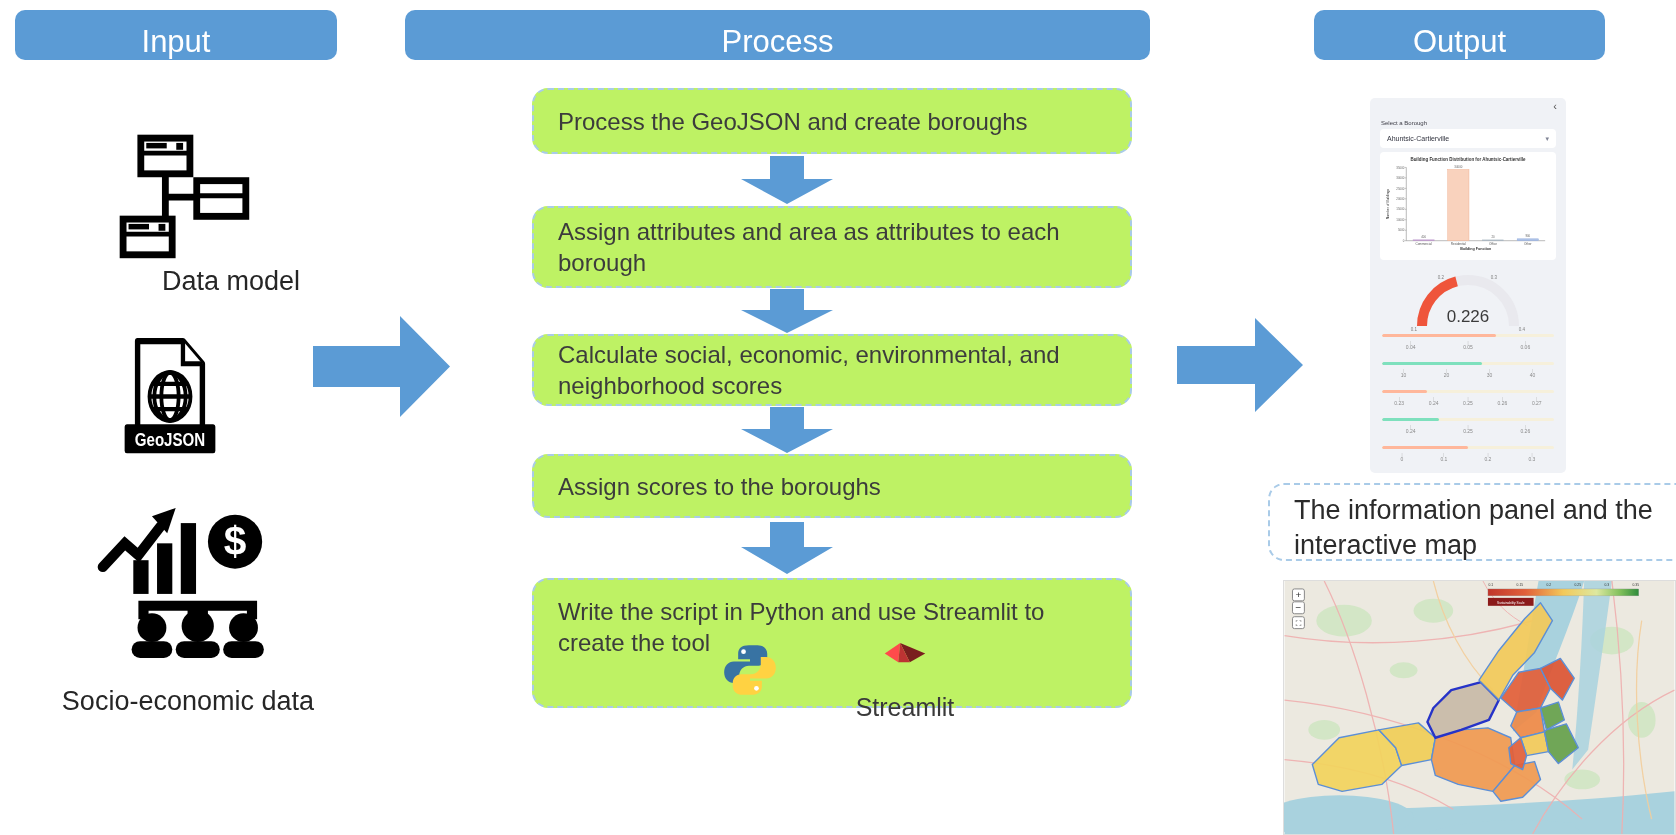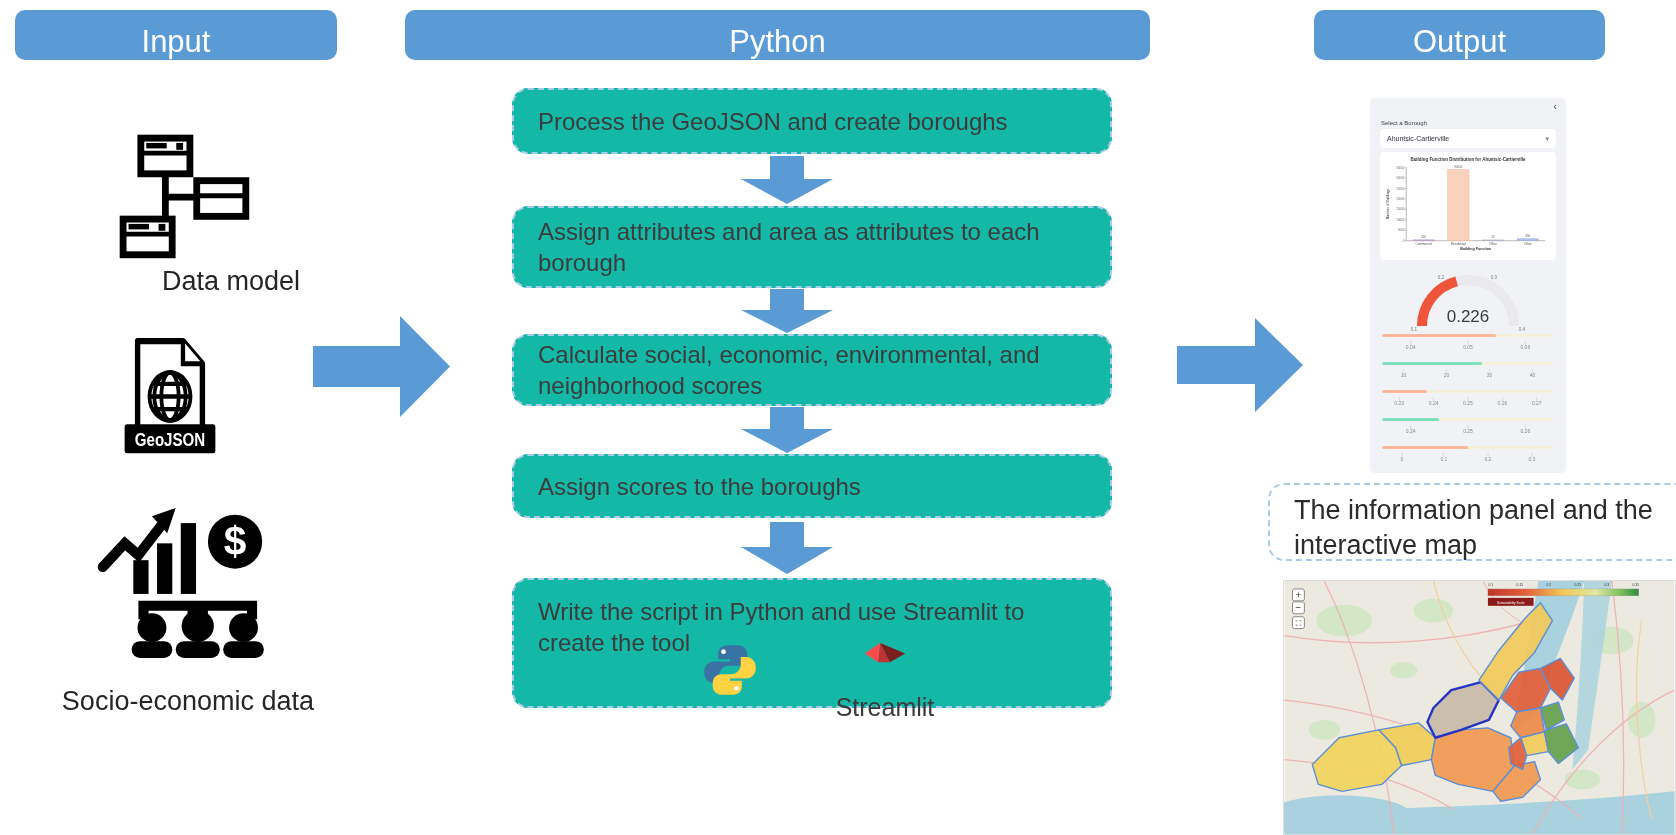--- a/index.html
+++ b/index.html
@@ -8,22 +8,22 @@
 
   
   .hdr{position:absolute;height:50px;background:#5B9BD5;border-radius:10px;color:#fff;
        font-size:31px;display:flex;align-items:flex-end;justify-content:center}
 
   
   .ilabel{position:absolute;font-size:27px;color:#262626;text-align:right}
   .icon-abs{position:absolute}
 
   
-  .pbox{position:absolute;left:512px;width:600px;border:2px dashed #A9CBE8;border-radius:16px;
-        background:#14b8a6;box-sizing:border-box;display:flex;align-items:center;
+  .pbox{position:absolute;left:532px;width:600px;border:2px dashed #A9CBE8;border-radius:16px;
+        background:#bef264;box-sizing:border-box;display:flex;align-items:center;
         color:#3c3c3c;font-size:24px;line-height:31px;padding:0 28px 0 24px}
   .pbox5{align-items:flex-start;padding-top:16px}
   .pbox5 .step-text{display:block;max-width:545px}
   .darrow,.bigarrow{position:absolute}
 
   
   #panel{position:absolute;left:1370px;top:98px;width:196px;height:375px;background:#F0F2F6;
          border-radius:5px}
   #panel .collapse{position:absolute;top:3px;right:9px;font-size:11px;color:#555;line-height:11px}
   #panel .sel-label{position:absolute;left:11px;top:22px;font-size:6px;color:#3d3d46}
@@ -56,21 +56,21 @@
   .logo-streamlit{position:absolute;left:306px;top:60px;width:130px;text-align:center}
   .logo-streamlit .wordmark{font-size:25px;color:#3a3a3a;margin-top:18px}
 </style>
 </head>
 <body>
 
 <div class="hdr" style="left:15px;top:10px;width:322px">
     <span>Input</span>
   </div>
 <div class="hdr" style="left:405px;top:10px;width:745px">
-    <span>Python</span>
+    <span>Process</span>
   </div>
 <div class="hdr" style="left:1314px;top:10px;width:291px">
     <span>Output</span>
   </div>
 
 <svg class="icon-abs" style="left:104px;top:134px" width="150" height="140" viewBox="0 0 110 102" preserveAspectRatio="none">
   <g stroke="#000" fill="#fff" stroke-width="5">
     <line x1="45" y1="29" x2="45" y2="66"></line>
     <line x1="45" y1="46" x2="70" y2="46"></line>
   </g>

